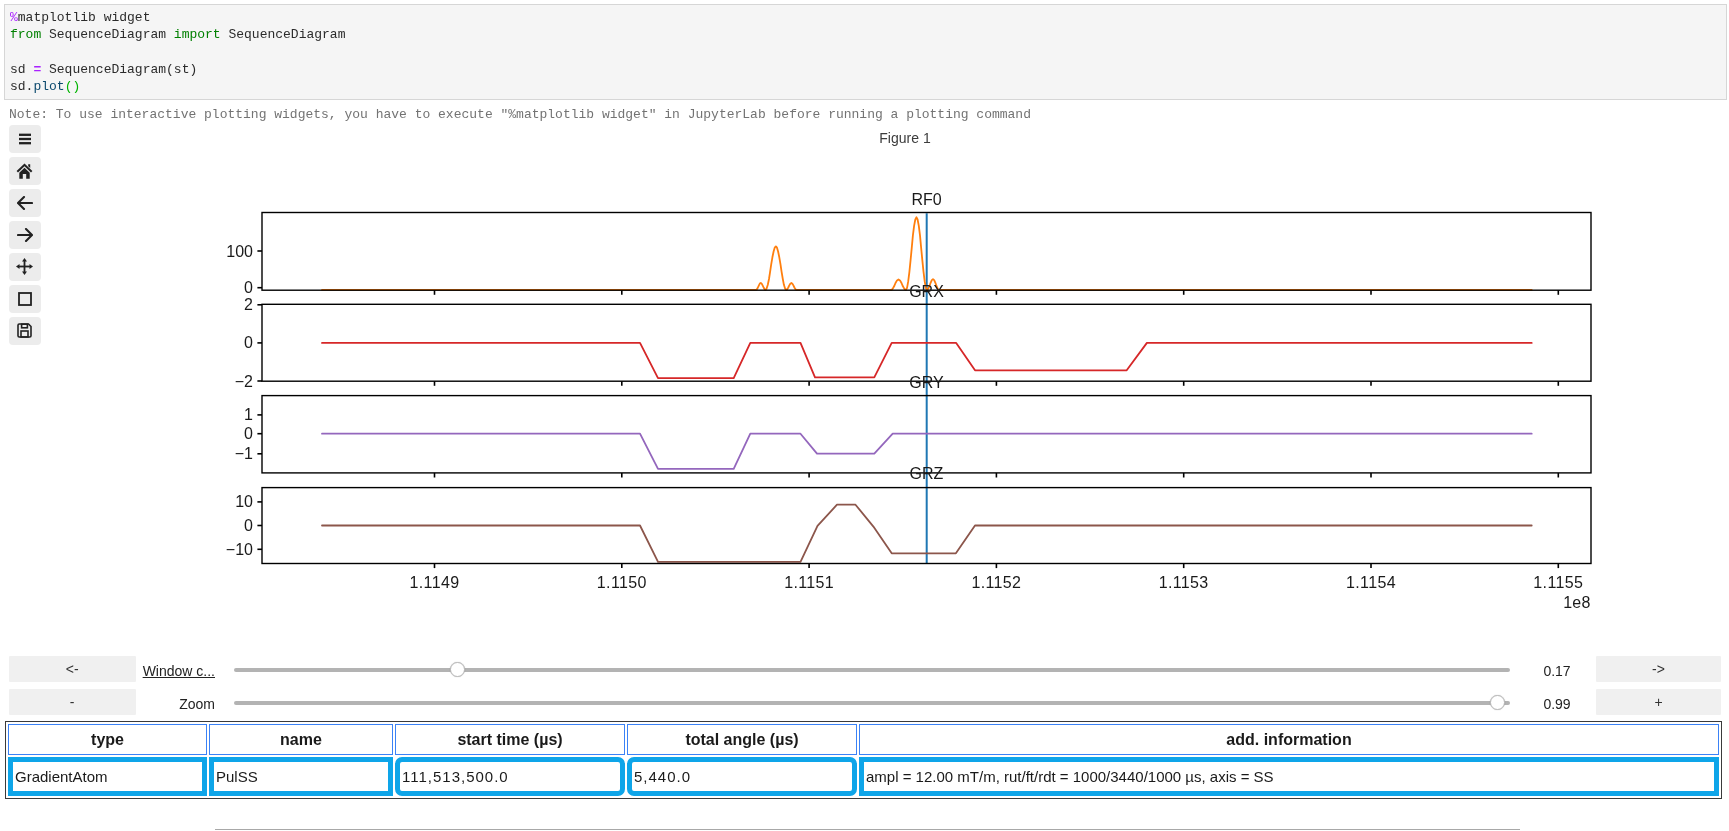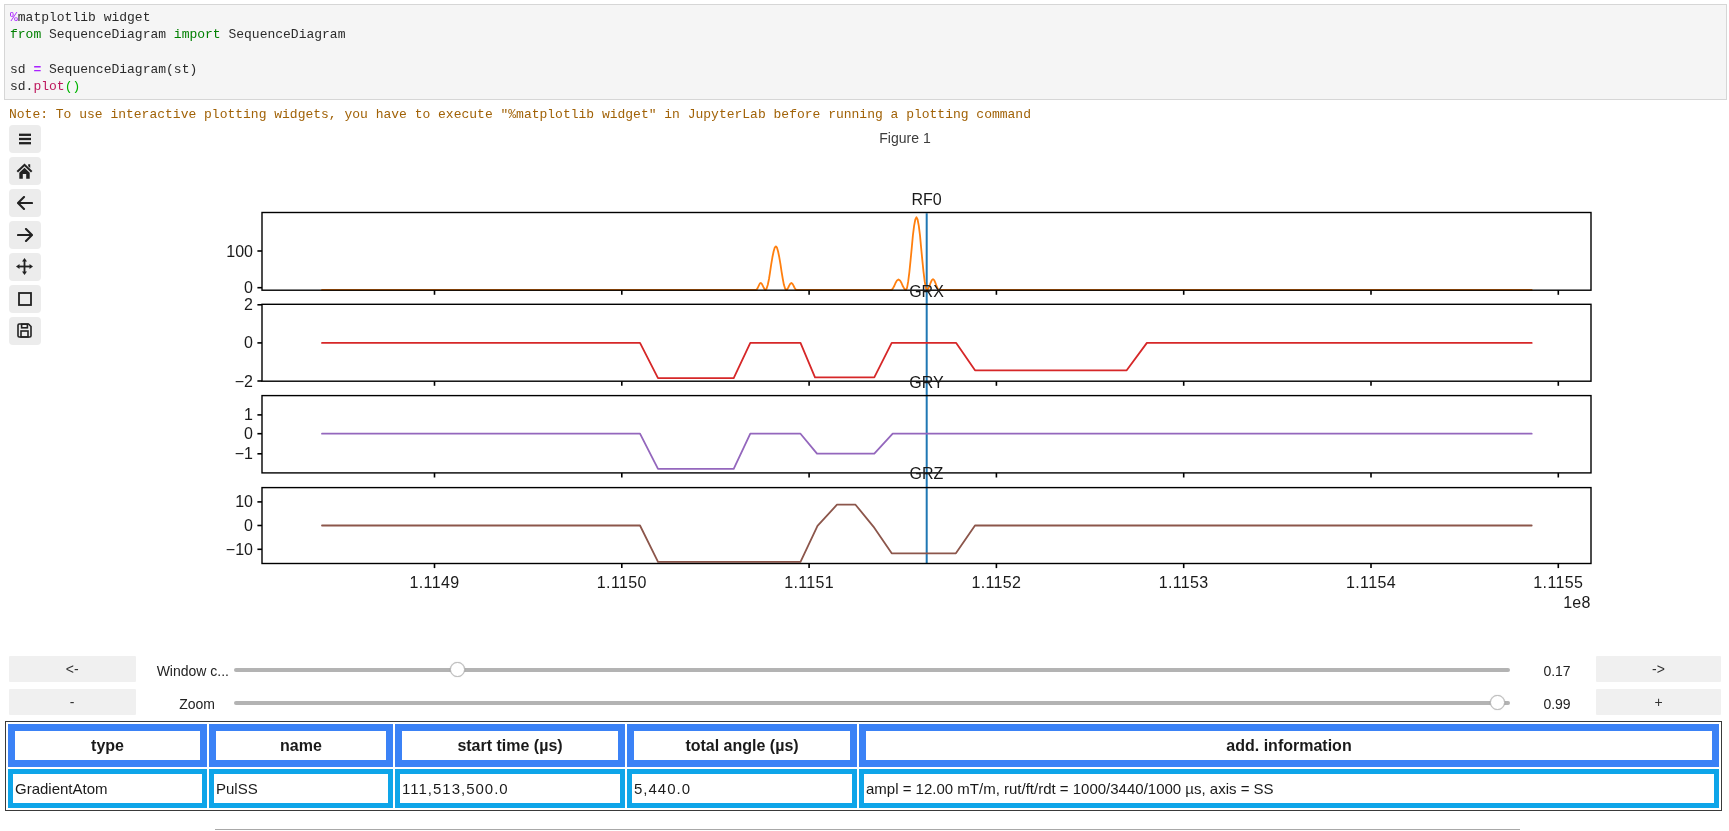--- a/index.html
+++ b/index.html
@@ -2,33 +2,33 @@
 <html><head>
 <meta charset="utf-8">
 <style>
 html,body{margin:0;padding:0;background:#fff;}
 body{width:1729px;height:831px;position:relative;overflow:hidden;font-family:"Liberation Sans",sans-serif;}
 .cell{position:absolute;left:4px;top:4px;width:1723px;height:96px;background:#f5f5f5;border:1px solid #d6d6d6;box-sizing:border-box;}
 pre.code{position:absolute;left:10px;top:9px;margin:0;font:13px/17.2px "Liberation Mono",monospace;color:#2b2b2b;}
 .kw{color:#008000;font-weight:normal;}
 .op{color:#aa22ff;font-weight:bold;}
 .mg{color:#aa22ff;}
-.fn{color:#be185d;}
+.fn{color:#0c4a6e;}
 .br{color:#00b400;}
-.note{position:absolute;left:9px;top:107px;font:13px/15px "Liberation Mono",monospace;color:#a16207;}
+.note{position:absolute;left:9px;top:107px;font:13px/15px "Liberation Mono",monospace;color:#737373;}
 .tbtn{position:absolute;left:8.6px;width:32.6px;height:27.6px;border-radius:4px;background:#ececec;display:flex;align-items:center;justify-content:center;}
 .wbtn{position:absolute;background:#f0f0f0;font:14px/26px "Liberation Sans",sans-serif;color:#333;text-align:center;height:26px;border-radius:1px;}
 .slbl{position:absolute;font:14px/17px "Liberation Sans",sans-serif;color:#222;text-align:right;width:80px;}
 .track{position:absolute;height:4px;background:#b3b3b3;border-radius:2px;}
 .handle{position:absolute;width:15px;height:15px;border-radius:50%;background:#fff;border:1px solid #bbb;box-sizing:border-box;box-shadow:0 0 1px rgba(0,0,0,0.3);}
 .ro{position:absolute;font:14px/17px "Liberation Sans",sans-serif;color:#222;width:40px;text-align:center;}
 table.tb{position:absolute;left:5px;top:721px;width:1717px;border-collapse:separate;border-spacing:2px;border:1.5px solid #3a3a3a;table-layout:fixed;font:15px "Liberation Sans",sans-serif;color:#1a1a1a;}
-table.tb th{border:7px solid #3b82f6;font:bold 16px "Liberation Sans",sans-serif;text-align:center;height:29px;padding:0 2px;}
+table.tb th{border:1px solid #3b82f6;font:bold 16px "Liberation Sans",sans-serif;text-align:center;height:29px;padding:0 2px;}
 table.tb td{border:5px solid #0ea5e9;text-align:left;height:29px;padding:0 2px;overflow:hidden;white-space:nowrap;}
-.num{letter-spacing:1px;}
+.num{letter-spacing:1px;border-radius:7px;}
 .bline{position:absolute;left:215px;top:828.5px;width:1305px;height:1.5px;background:#a8a8a8;}
 </style>
 </head>
 <body>
 <div class="cell"></div>
 <pre class="code"><span class="mg">%</span>matplotlib widget
 <span class="kw">from</span> SequenceDiagram <span class="kw">import</span> SequenceDiagram
 
 sd <span class="op">=</span> SequenceDiagram(st)
 sd.<span class="fn">plot</span><span class="br">()</span></pre>
@@ -171,21 +171,21 @@
 <rect x="262" y="487.6" width="1329" height="75.9"></rect>
 </g>
 
 <text x="926.5" y="204.5" font-size="16" text-anchor="middle">RF0</text>
 <text x="926.5" y="296.5" font-size="16" text-anchor="middle">GRX</text>
 <text x="926.5" y="387.5" font-size="16" text-anchor="middle">GRY</text>
 <text x="926.5" y="478.5" font-size="16" text-anchor="middle">GRZ</text>
 </svg>
 
 <div class="wbtn" style="left:8.7px;top:655.8px;width:127px;">&lt;-</div>
-<div class="slbl" style="left:149px;top:662.5px;">Window c...</div>
+<div class="slbl" style="left:135px;top:662.5px;text-decoration:underline;">Window c...</div>
 <div class="track" style="left:234px;top:667.5px;width:1276px;"></div>
 <div class="handle" style="left:449.5px;top:662px;"></div>
 <div class="ro" style="left:1537px;top:662.5px;">0.17</div>
 <div class="wbtn" style="left:1596px;top:655.8px;width:125px;">-&gt;</div>
 
 <div class="wbtn" style="left:8.7px;top:689.3px;width:127px;">-</div>
 <div class="slbl" style="left:135px;top:695.5px;">Zoom</div>
 <div class="track" style="left:234px;top:700.5px;width:1276px;"></div>
 <div class="handle" style="left:1489.5px;top:695px;"></div>
 <div class="ro" style="left:1537px;top:695.5px;">0.99</div>

